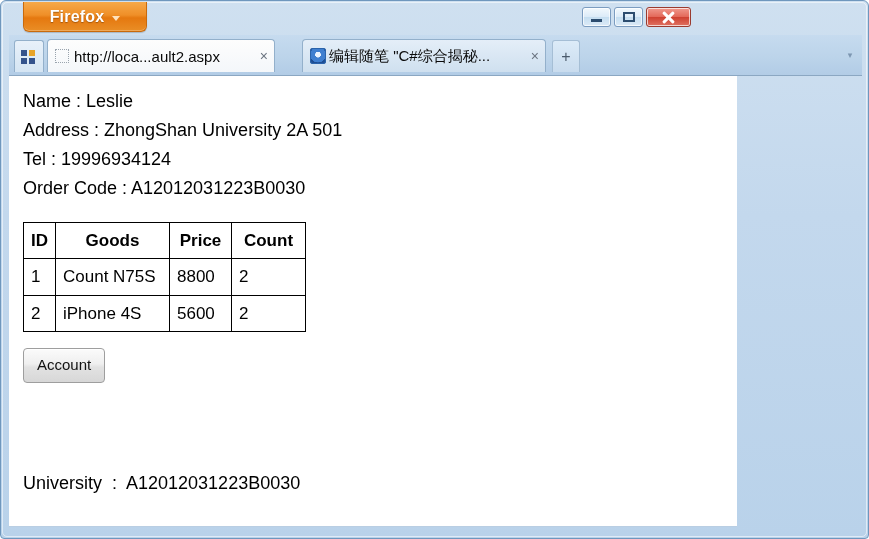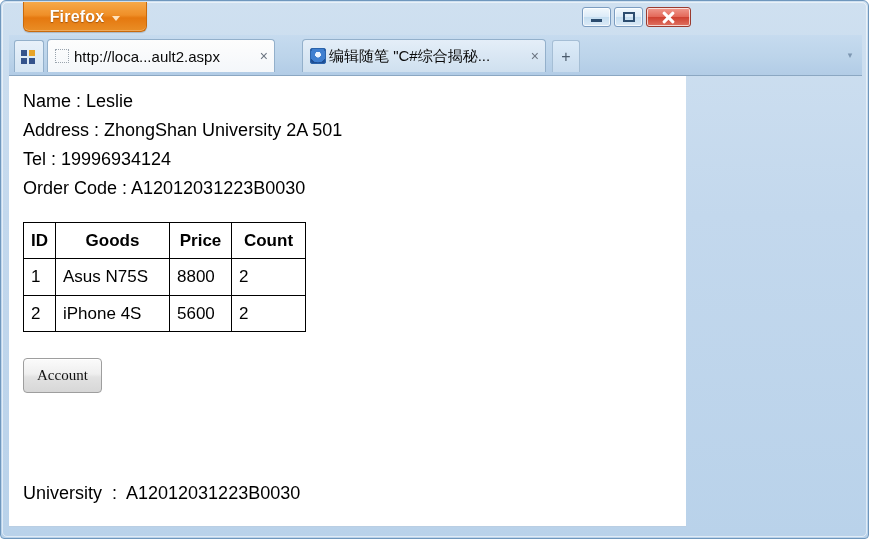--- a/index.html
+++ b/index.html
@@ -241,21 +241,21 @@
     justify-content: center;
     color: #7d97b2;
     font-size: 9px;
   }
 
   
   .viewport {
     position: absolute;
     left: 8px;
     top: 75px;
-    width: 677px;
+    width: 728px;
     height: 450px;
     background: #ffffff;
     overflow: hidden;
     border-bottom: 1px solid #b9cee3;
   }
   .page {
     position: absolute;
     left: 14px;
     top: 11px;
     font-size: 18px;
@@ -283,24 +283,24 @@
   .goods-table th.col-id,    .goods-table td.col-id    { width: 32px; }
   .goods-table th.col-goods, .goods-table td.col-goods { width: 114px; text-align: center; }
   .goods-table th.col-price, .goods-table td.col-price { width: 62px; }
   .goods-table th.col-count, .goods-table td.col-count { width: 74px; }
   .goods-table td.col-goods,
   .goods-table td.col-price,
   .goods-table td.col-count,
   .goods-table td.col-id { text-align: left; }
 
   .account-button {
-    margin-top: 26px;
+    margin-top: 16px;
     display: inline-block;
     padding: 4px 13px;
-    font-family: Liberation Serif, serif;
+    font-family: Liberation Sans, sans-serif;
     font-size: 15px;
     color: #111111;
     background: linear-gradient(180deg, #fbfbfb 0%, #efefef 45%, #e2e2e2 55%, #d7d7d7 100%);
     border: 1px solid #9e9e9e;
     border-radius: 4px;
     box-shadow: inset 0 1px 0 rgba(255,255,255,0.9);
   }
 
   .summary {
     margin-top: 28px;
@@ -373,21 +373,21 @@
           <tr>
             <th class="col-id">ID</th>
             <th class="col-goods">Goods</th>
             <th class="col-price">Price</th>
             <th class="col-count">Count</th>
           </tr>
         </thead>
         <tbody>
           <tr>
             <td class="col-id">1</td>
-            <td class="col-goods">Asus N75S</td>
+            <td class="col-goods">Count N75S</td>
             <td class="col-price">8800</td>
             <td class="col-count">2</td>
           </tr>
           <tr>
             <td class="col-id">2</td>
             <td class="col-goods">iPhone 4S</td>
             <td class="col-price">5600</td>
             <td class="col-count">2</td>
           </tr>
         </tbody>

